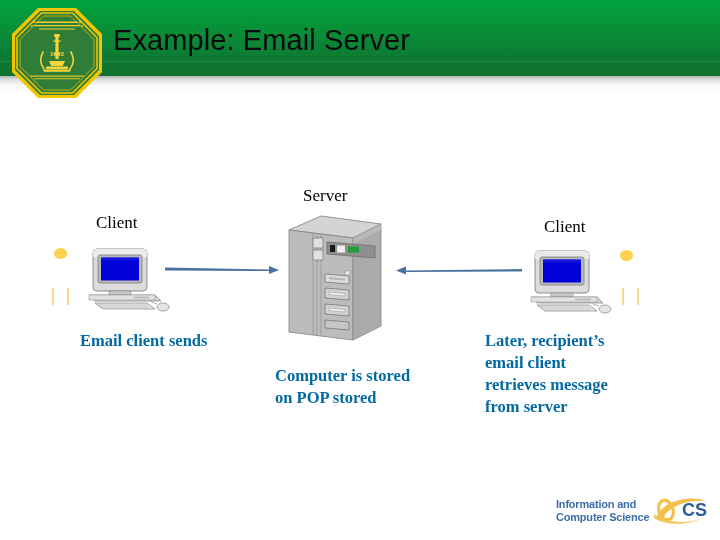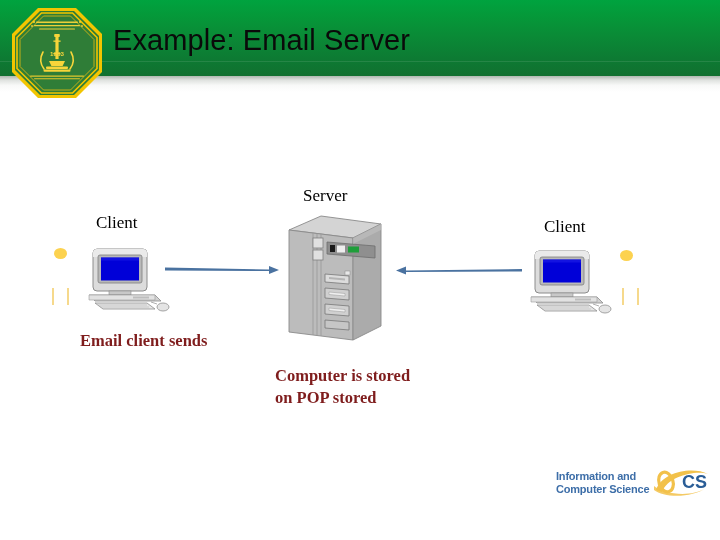--- a/index.html
+++ b/index.html
@@ -113,42 +113,42 @@
   .label-server { left: 303px; top: 186px; }
   .label-client-left  { left: 96px;  top: 213px; }
   .label-client-right { left: 544px; top: 217px; }
 
   
   .caption {
     position: absolute;
     font-family: "Liberation Serif", serif;
     font-weight: bold;
     font-size: 16.5px;
-    color: #7f1d1d;
+    color: #0369a1;
     line-height: 22px;
   }
   .caption-left   { left: 80px;  top: 330px; width: 190px; }
   .caption-center { left: 275px; top: 365px; width: 175px; }
   .caption-right  { left: 485px; top: 330px; width: 175px; }
 
   
   .arrow-svg { position: absolute; }
   .arrow-l2r { left: 165px; top: 258px; }
   .arrow-r2l { left: 392px; top: 258px; }
 
   
   .pc-left  { position: absolute; left: 85px;  top: 247px; }
   .pc-right { position: absolute; left: 527px; top: 249px; }
   .server-tower { position: absolute; left: 283px; top: 214px; }
 
   
   .footer-logo {
     position: absolute;
     left: 556px;
-    top: 466px;
+    top: 494px;
     width: 155px;
     height: 40px;
   }
   .footer-text {
     position: absolute;
     left: 0;
     top: 4px;
     font-family: "Liberation Sans", sans-serif;
     font-weight: bold;
     font-size: 11px;
@@ -326,20 +326,26 @@
 
   <div class="caption caption-left">
     <div>Email client sends</div>
   </div>
 
   <div class="caption caption-center">
     <div>Computer is stored</div>
     <div>on POP stored</div>
   </div>
 
+  <div class="caption caption-right">
+    <div>Later, recipient’s</div>
+    <div>email client</div>
+    <div>retrieves message</div>
+    <div>from  server</div>
+  </div>
 
   <div class="footer-logo">
     <div class="footer-text">
       <div>Information and</div>
       <div>Computer Science</div>
     </div>
     <svg class="footer-mark" viewBox="0 0 60 36" xmlns="http://www.w3.org/2000/svg">
       <path d="M4 26 C10 8, 40 2, 56 10 C44 6, 16 12, 10 28 z" fill="#f2c14a"></path>
       <path d="M2 22 C12 30, 38 34, 54 24 C40 34, 12 34, 2 26 z" fill="#f2c14a" opacity="0.85"></path>
       <ellipse cx="14" cy="18" rx="7" ry="10" fill="none" stroke="#f2c14a" stroke-width="3.2" transform="rotate(-18 14 18)"></ellipse>

